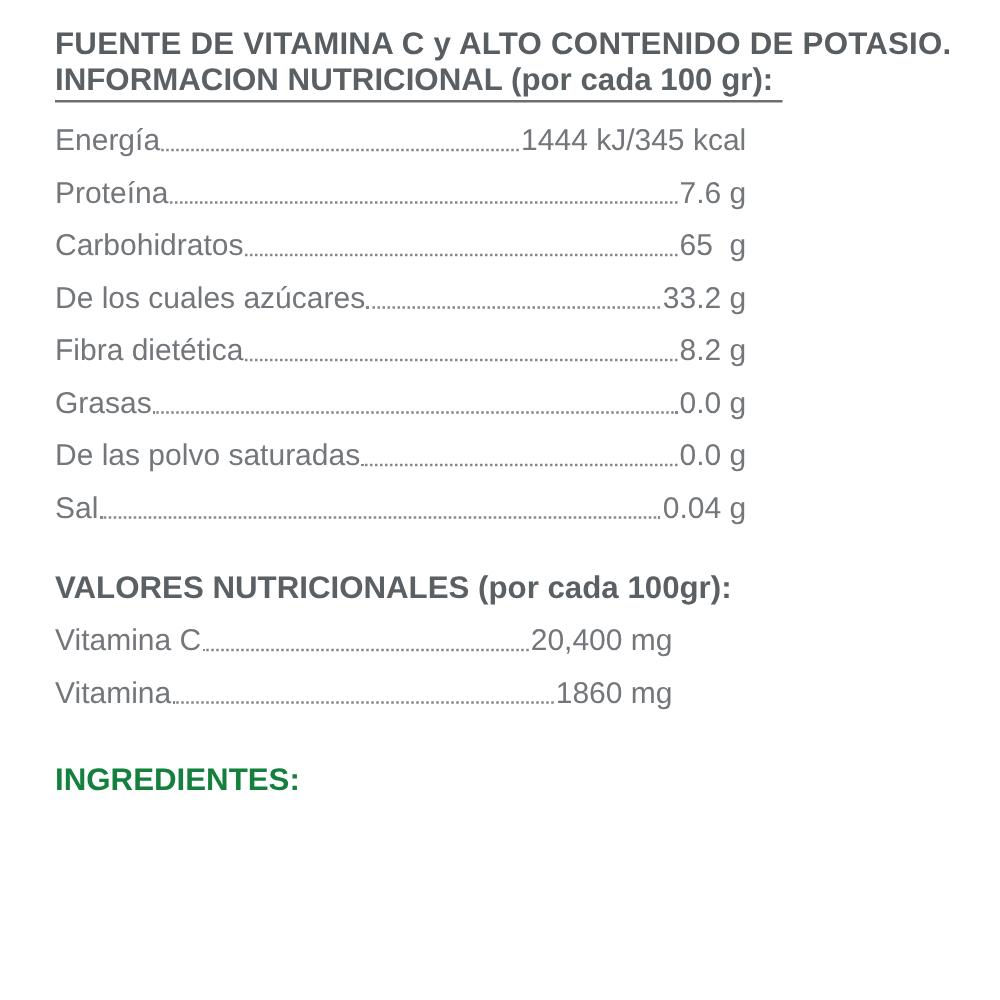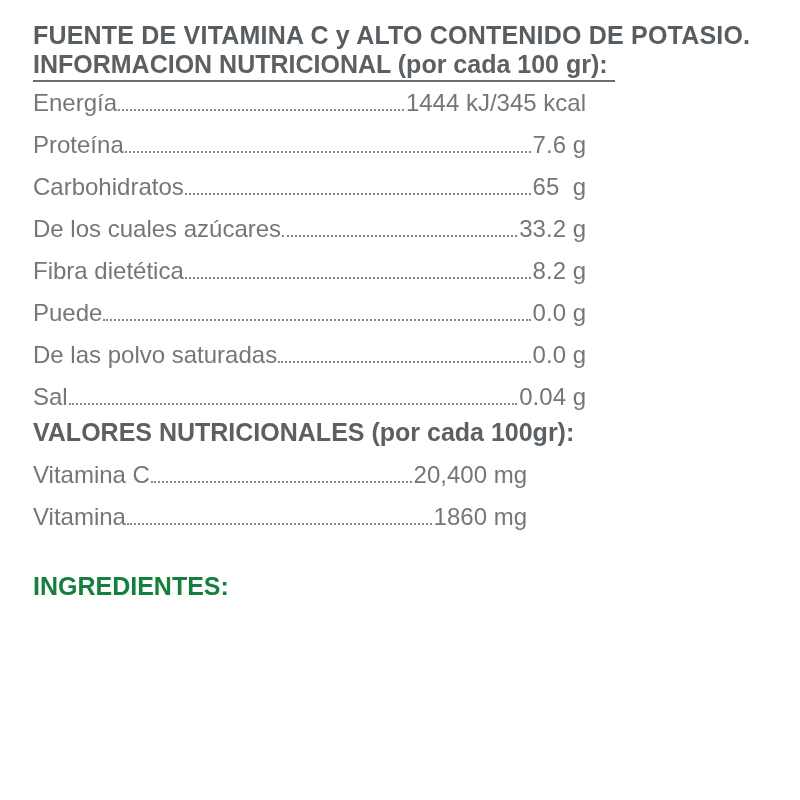--- a/index.html
+++ b/index.html
@@ -1,21 +1,21 @@
 <!DOCTYPE html>
 <html><head>
 <meta charset="utf-8">
 <style>
   html, body { margin: 0; padding: 0; background: #ffffff; }
   .page {
     position: relative;
     width: 800px;
     height: 800px;
     box-sizing: border-box;
-    padding: 20px 30px 0 33px;
+    padding: 20px 30px 0 44px;
     overflow: hidden;
     background: #ffffff;
     font-family: "Liberation Sans", sans-serif;
     color: #73777b;
   }
   .title {
     font-size: 25px;
     font-weight: 700;
     line-height: 30px;
     color: #585d62;
@@ -27,22 +27,22 @@
     font-weight: 700;
     line-height: 28px;
     color: #5b6065;
     white-space: pre;
   }
   .sec-head.underlined {
     display: inline-block;
     border-bottom: 2px solid #6a6f74;
     padding-bottom: 2px;
   }
-  .sec-head.plain { }
-  .rows { }
+  .sec-head.plain { margin-top: 28px; }
+  .rows { margin-top: 10px; }
   .rows.wide   { width: 553px; }
   .rows.narrow { width: 494px; margin-top: 8px; }
   .row {
     display: flex;
     align-items: flex-end;
     height: 42px;
     box-sizing: border-box;
     padding-bottom: 8px;
     font-size: 24px;
     line-height: 26px;
@@ -100,21 +100,21 @@
       <span class="label">De los cuales azúcares</span>
       <span class="dots"></span>
       <span class="value">33.2 g</span>
     </div>
     <div class="row">
       <span class="label">Fibra dietética</span>
       <span class="dots"></span>
       <span class="value">8.2 g</span>
     </div>
     <div class="row">
-      <span class="label">Puede</span>
+      <span class="label">Grasas</span>
       <span class="dots"></span>
       <span class="value">0.0 g</span>
     </div>
     <div class="row">
       <span class="label">De las polvo saturadas</span>
       <span class="dots"></span>
       <span class="value">0.0 g</span>
     </div>
     <div class="row">
       <span class="label">Sal</span>

